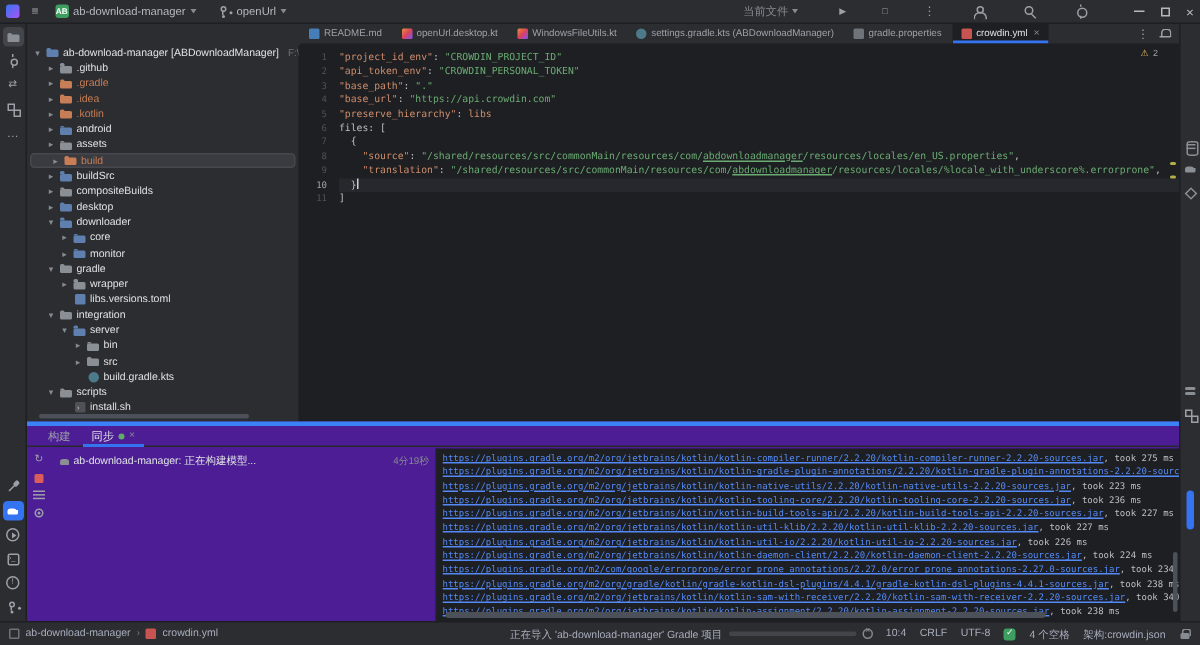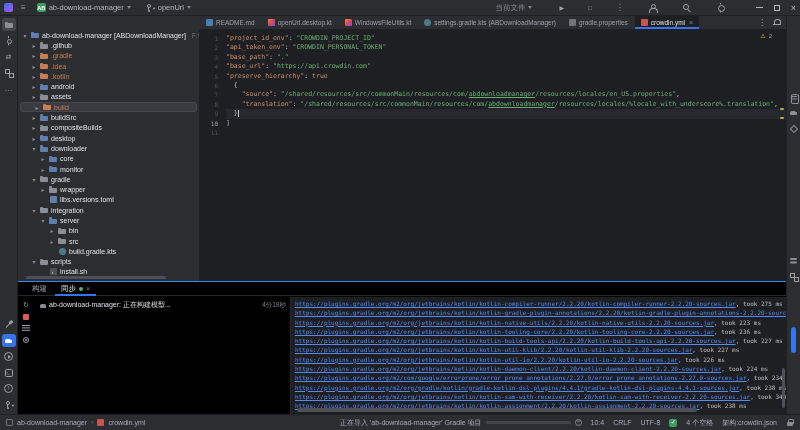--- a/index.html
+++ b/index.html
@@ -115,21 +115,21 @@
 .inspect{position:absolute;top:2px;right:14px;display:flex;align-items:center;gap:3px;font-size:6px;color:#9da0a8}
 .wmark{color:#f2c55c;font-size:6px}
 .sbmark{position:absolute;right:2px;width:4px;height:2px;background:#b3ae45;border-radius:1px}
 
 
 .rstripe{position:absolute;right:0;top:16px;bottom:16px;width:14px;background:#2b2d30;border-left:1px solid #1e1f22;display:flex;flex-direction:column;align-items:center}
 .rstripe .sbtn{width:12px;height:12px}
 .bluepill{width:5px;height:26px;border-radius:3px;background:#3574f0;margin-top:42px}
 
 
-.bpanel{position:absolute;left:18px;top:281px;width:768px;height:133px;background:#000000;border-top:1px solid #3b82f6;overflow:hidden}
+.bpanel{position:absolute;left:18px;top:281px;width:768px;height:133px;background:#4c1d95;border-top:3px solid #3b82f6;overflow:hidden}
 .bheader{height:14px;display:flex;align-items:center;gap:2px;padding-left:8px;font-size:7.5px;color:#9da0a8;border-bottom:1px solid #26282e}
 .btab{display:flex;align-items:center;gap:3px;padding:0 6px;height:14px}
 .btab.bactive{color:#dfe1e5;box-shadow:inset 0 -2px 0 #3574f0}
 .rundot{width:4px;height:4px;border-radius:50%;background:#5fad65}
 .bclose{color:#868a91;font-size:7px}
 .bbody{position:absolute;top:15px;bottom:0;left:0;right:0;display:flex}
 .bicons{width:16px;display:flex;flex-direction:column;align-items:center;gap:4px;padding-top:3px}
 .bicons .ic{width:8px;height:8px}
 .stopic{width:6px;height:6px;border-radius:1px;background:#db5c5c}
 .filteric::before{content:"";position:absolute;left:0;top:1px;width:8px;height:1px;background:#9da0a8;box-shadow:0 2.4px 0 -0px #9da0a8,0 4.8px 0 0 #9da0a8}
@@ -413,24 +413,25 @@
         <div class="gnum">8</div>
         <div class="gnum">9</div>
         <div class="gnum gact">10</div>
         <div class="gnum">11</div>
       </div>
     <div class="codearea">
         <div class="cline"><span class="tk-key">"project_id_env"</span><span class="tk-pln">: </span><span class="tk-str">"CROWDIN_PROJECT_ID"</span></div>
         <div class="cline"><span class="tk-key">"api_token_env"</span><span class="tk-pln">: </span><span class="tk-str">"CROWDIN_PERSONAL_TOKEN"</span></div>
         <div class="cline"><span class="tk-key">"base_path"</span><span class="tk-pln">: </span><span class="tk-str">"."</span></div>
         <div class="cline"><span class="tk-key">"base_url"</span><span class="tk-pln">: </span><span class="tk-str">"https://api.crowdin.com"</span></div>
-        <div class="cline"><span class="tk-key">"preserve_hierarchy"</span><span class="tk-pln">: </span><span class="tk-kw">true</span></div>
+        <div class="cline"><span class="tk-key">"preserve_hierarchy"</span><span class="tk-pln">: </span><span class="tk-kw">libs</span></div>
+        <div class="cline"><span class="tk-pln">files: [</span></div>
         <div class="cline"><span class="tk-pln">  {</span></div>
         <div class="cline"><span class="tk-pln">    </span><span class="tk-key">"source"</span><span class="tk-pln">: </span><span class="tk-str">"/shared/resources/src/commonMain/resources/com/</span><span class="tk-lnk">abdownloadmanager</span><span class="tk-str">/resources/locales/en_US.properties"</span><span class="tk-pln">,</span></div>
-        <div class="cline"><span class="tk-pln">    </span><span class="tk-key">"translation"</span><span class="tk-pln">: </span><span class="tk-str">"/shared/resources/src/commonMain/resources/com/</span><span class="tk-lnk">abdownloadmanager</span><span class="tk-str">/resources/locales/%locale_with_underscore%.translation"</span><span class="tk-pln">,</span></div>
+        <div class="cline"><span class="tk-pln">    </span><span class="tk-key">"translation"</span><span class="tk-pln">: </span><span class="tk-str">"/shared/resources/src/commonMain/resources/com/</span><span class="tk-lnk">abdownloadmanager</span><span class="tk-str">/resources/locales/%locale_with_underscore%.errorprone"</span><span class="tk-pln">,</span></div>
         <div class="cline lact"><span class="tk-pln">  }</span><span class="caret"></span></div>
         <div class="cline"><span class="tk-pln">]</span></div>
       </div>
     <div class="inspect">
       <span class="wmark">⚠</span>
       <span>2</span>
     </div>
     <div class="sbmark" style="top:78px"></div>
     <div class="sbmark" style="top:87px"></div>
   </div>

